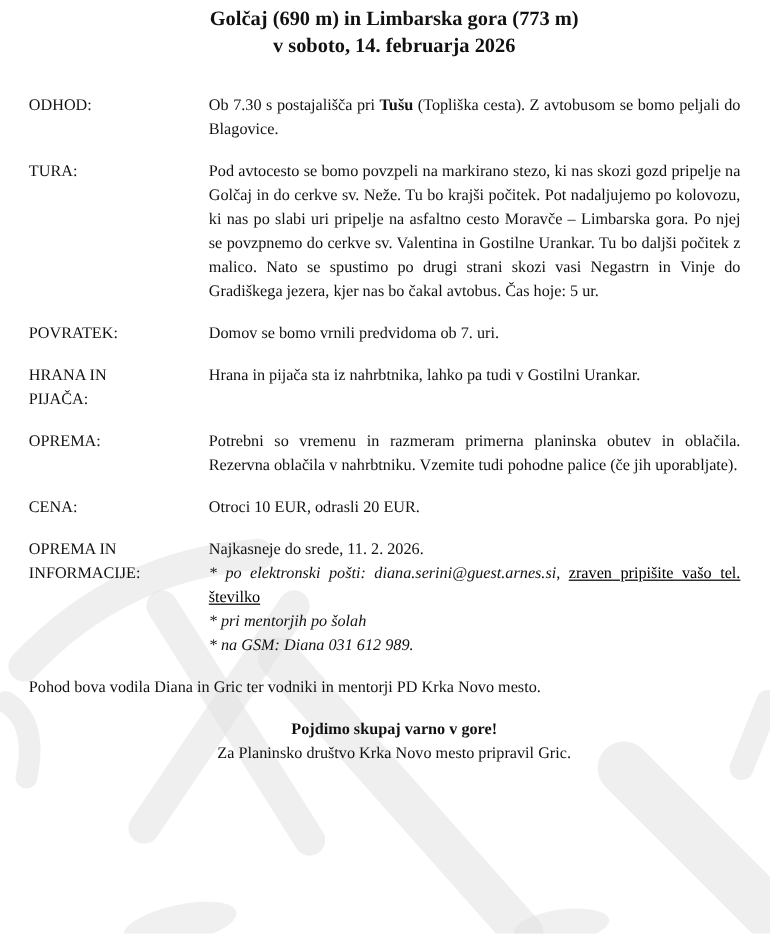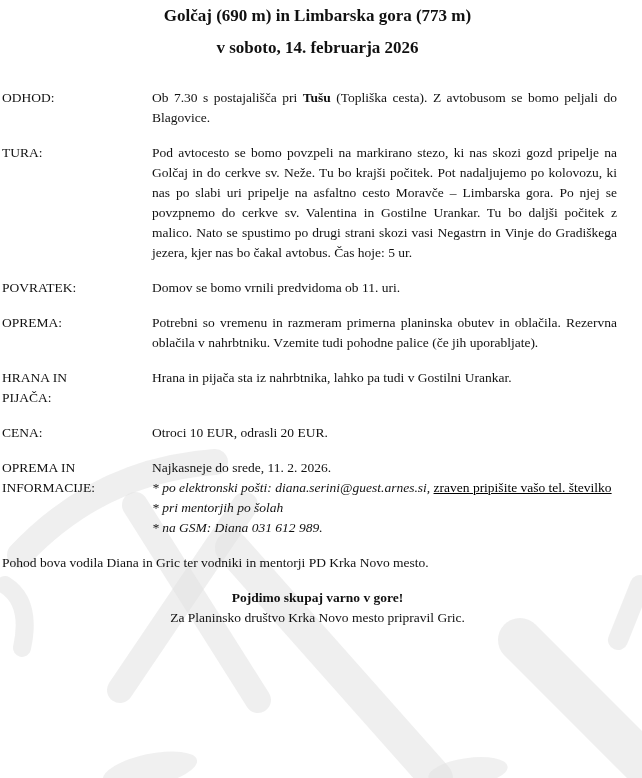--- a/index.html
+++ b/index.html
@@ -14,29 +14,29 @@
     width: 642px; height: 778px;
     overflow: hidden;
     background: #ffffff;
   }
   .watermark {
     position: absolute; left: 0; top: 0; z-index: 0;
     pointer-events: none;
   }
   .doc {
     position: relative; z-index: 1;
-    padding: 6px 9px 0 2px;
+    padding: 6px 9px 0 24px;
     font-size: 13.5px; line-height: 20px;
   }
   .title, .subtitle {
     text-align: center;
     font-weight: bold;
     font-size: 17px; line-height: 20px;
   }
-  .subtitle { margin-top: 12px; }
+  .subtitle { margin-top: 2px; }
   .intro {
     margin: 22px 6px 0 6px;
     text-align: justify;
     text-justify: inter-word;
   }
   .sections { margin-top: 30px; }
   .section { display: flex; margin-bottom: 15px; gap: 28px; }
   .sec-label {
     width: 112px; flex: 0 0 112px;
     padding-right: 10px;
@@ -90,31 +90,31 @@
         <div class="sec-content"><span>Ob 7.30 s postajališča pri </span><span class="bold">Tušu</span><span> (Topliška cesta). Z avtobusom se bomo peljali do Blagovice.</span></div>
       </div>
 
       <div class="section">
         <div class="sec-label">TURA:</div>
         <div class="sec-content">Pod avtocesto se bomo povzpeli na markirano stezo, ki nas skozi gozd pripelje na Golčaj in do cerkve sv. Neže. Tu bo krajši počitek. Pot nadaljujemo po kolovozu, ki nas po slabi uri pripelje na asfaltno cesto Moravče – Limbarska gora. Po njej se povzpnemo do cerkve sv. Valentina in Gostilne Urankar. Tu bo daljši počitek z malico. Nato se spustimo po drugi strani skozi vasi Negastrn in Vinje do Gradiškega jezera, kjer nas bo čakal avtobus. Čas hoje: 5 ur.</div>
       </div>
 
       <div class="section">
         <div class="sec-label">POVRATEK:</div>
-        <div class="sec-content">Domov se bomo vrnili predvidoma ob 11. uri.</div>
+        <div class="sec-content">Domov se bomo vrnili predvidoma ob 7. uri.</div>
+      </div>
+
+      <div class="section">
+        <div class="sec-label">HRANA IN PIJAČA:</div>
+        <div class="sec-content">Hrana in pijača sta iz nahrbtnika, lahko pa tudi v Gostilni Urankar.</div>
       </div>
 
       <div class="section">
         <div class="sec-label">OPREMA:</div>
         <div class="sec-content">Potrebni so vremenu in razmeram primerna planinska obutev in oblačila. Rezervna oblačila v nahrbtniku. Vzemite tudi pohodne palice (če jih uporabljate).</div>
-      </div>
-
-      <div class="section">
-        <div class="sec-label">HRANA IN PIJAČA:</div>
-        <div class="sec-content">Hrana in pijača sta iz nahrbtnika, lahko pa tudi v Gostilni Urankar.</div>
       </div>
 
       <div class="section">
         <div class="sec-label">CENA:</div>
         <div class="sec-content">Otroci 10 EUR, odrasli 20 EUR.</div>
       </div>
 
       <div class="section">
         <div class="sec-label">OPREMA IN INFORMACIJE:</div>
         <div class="sec-content">

